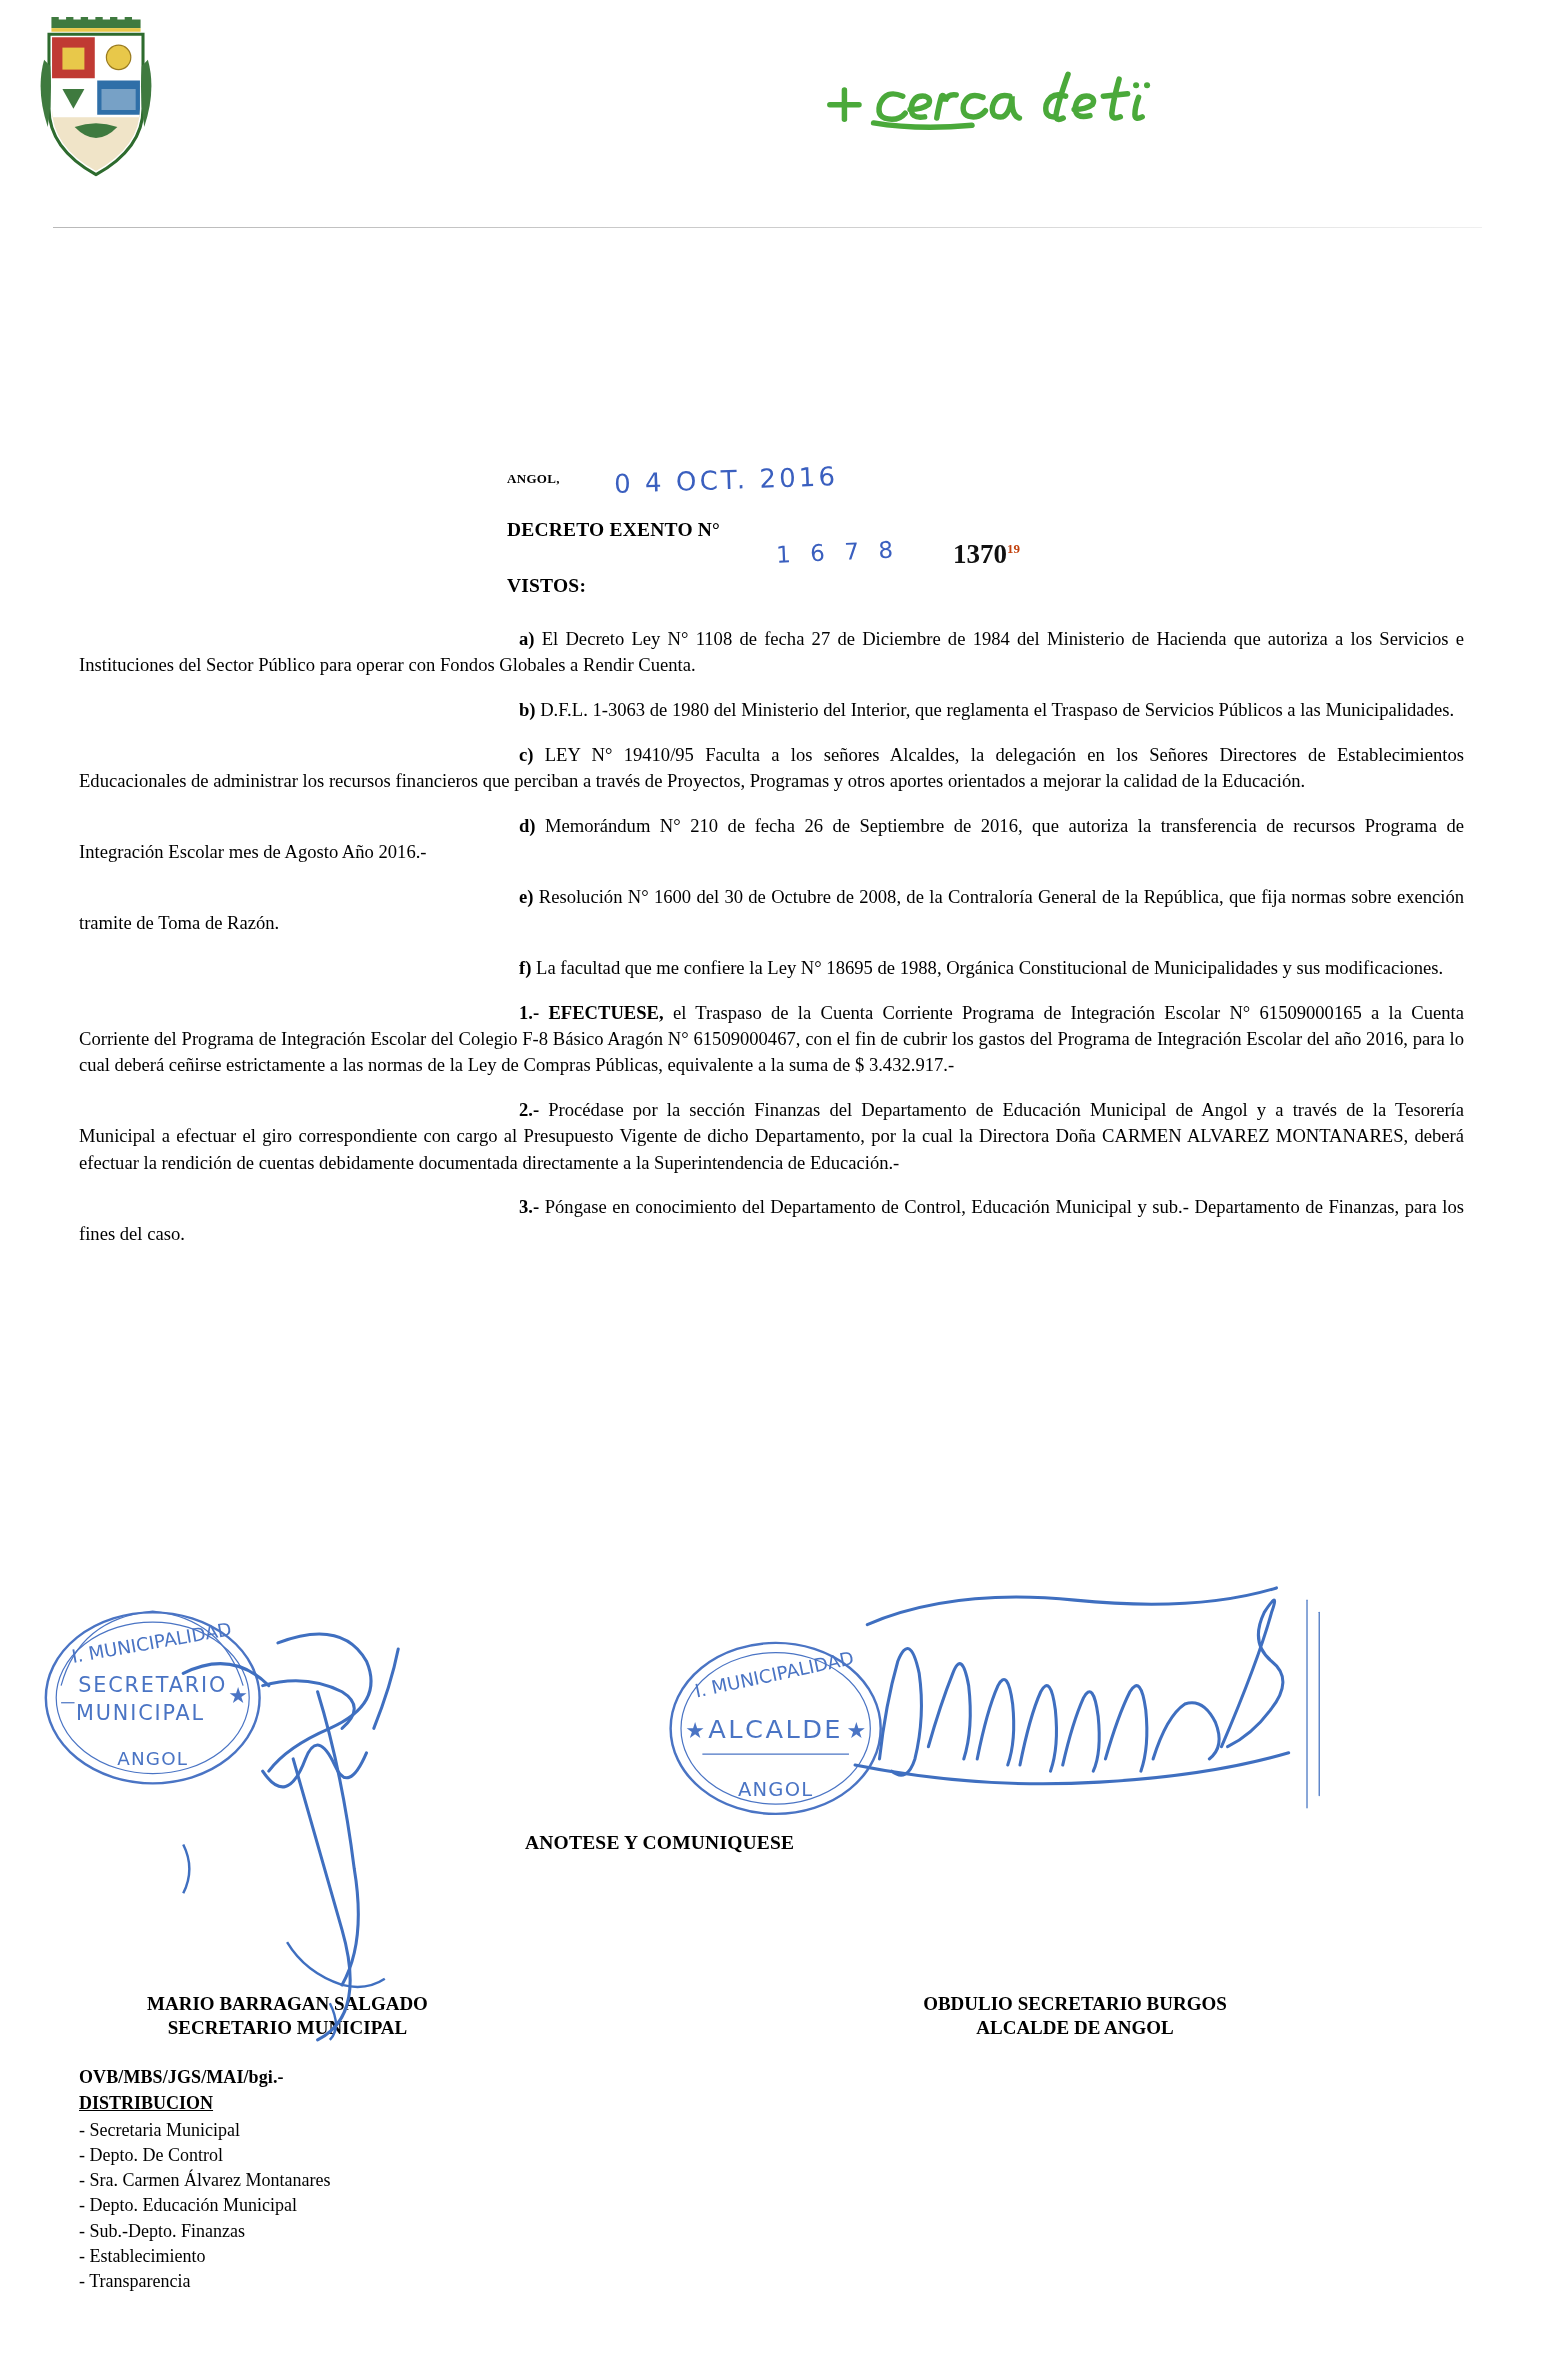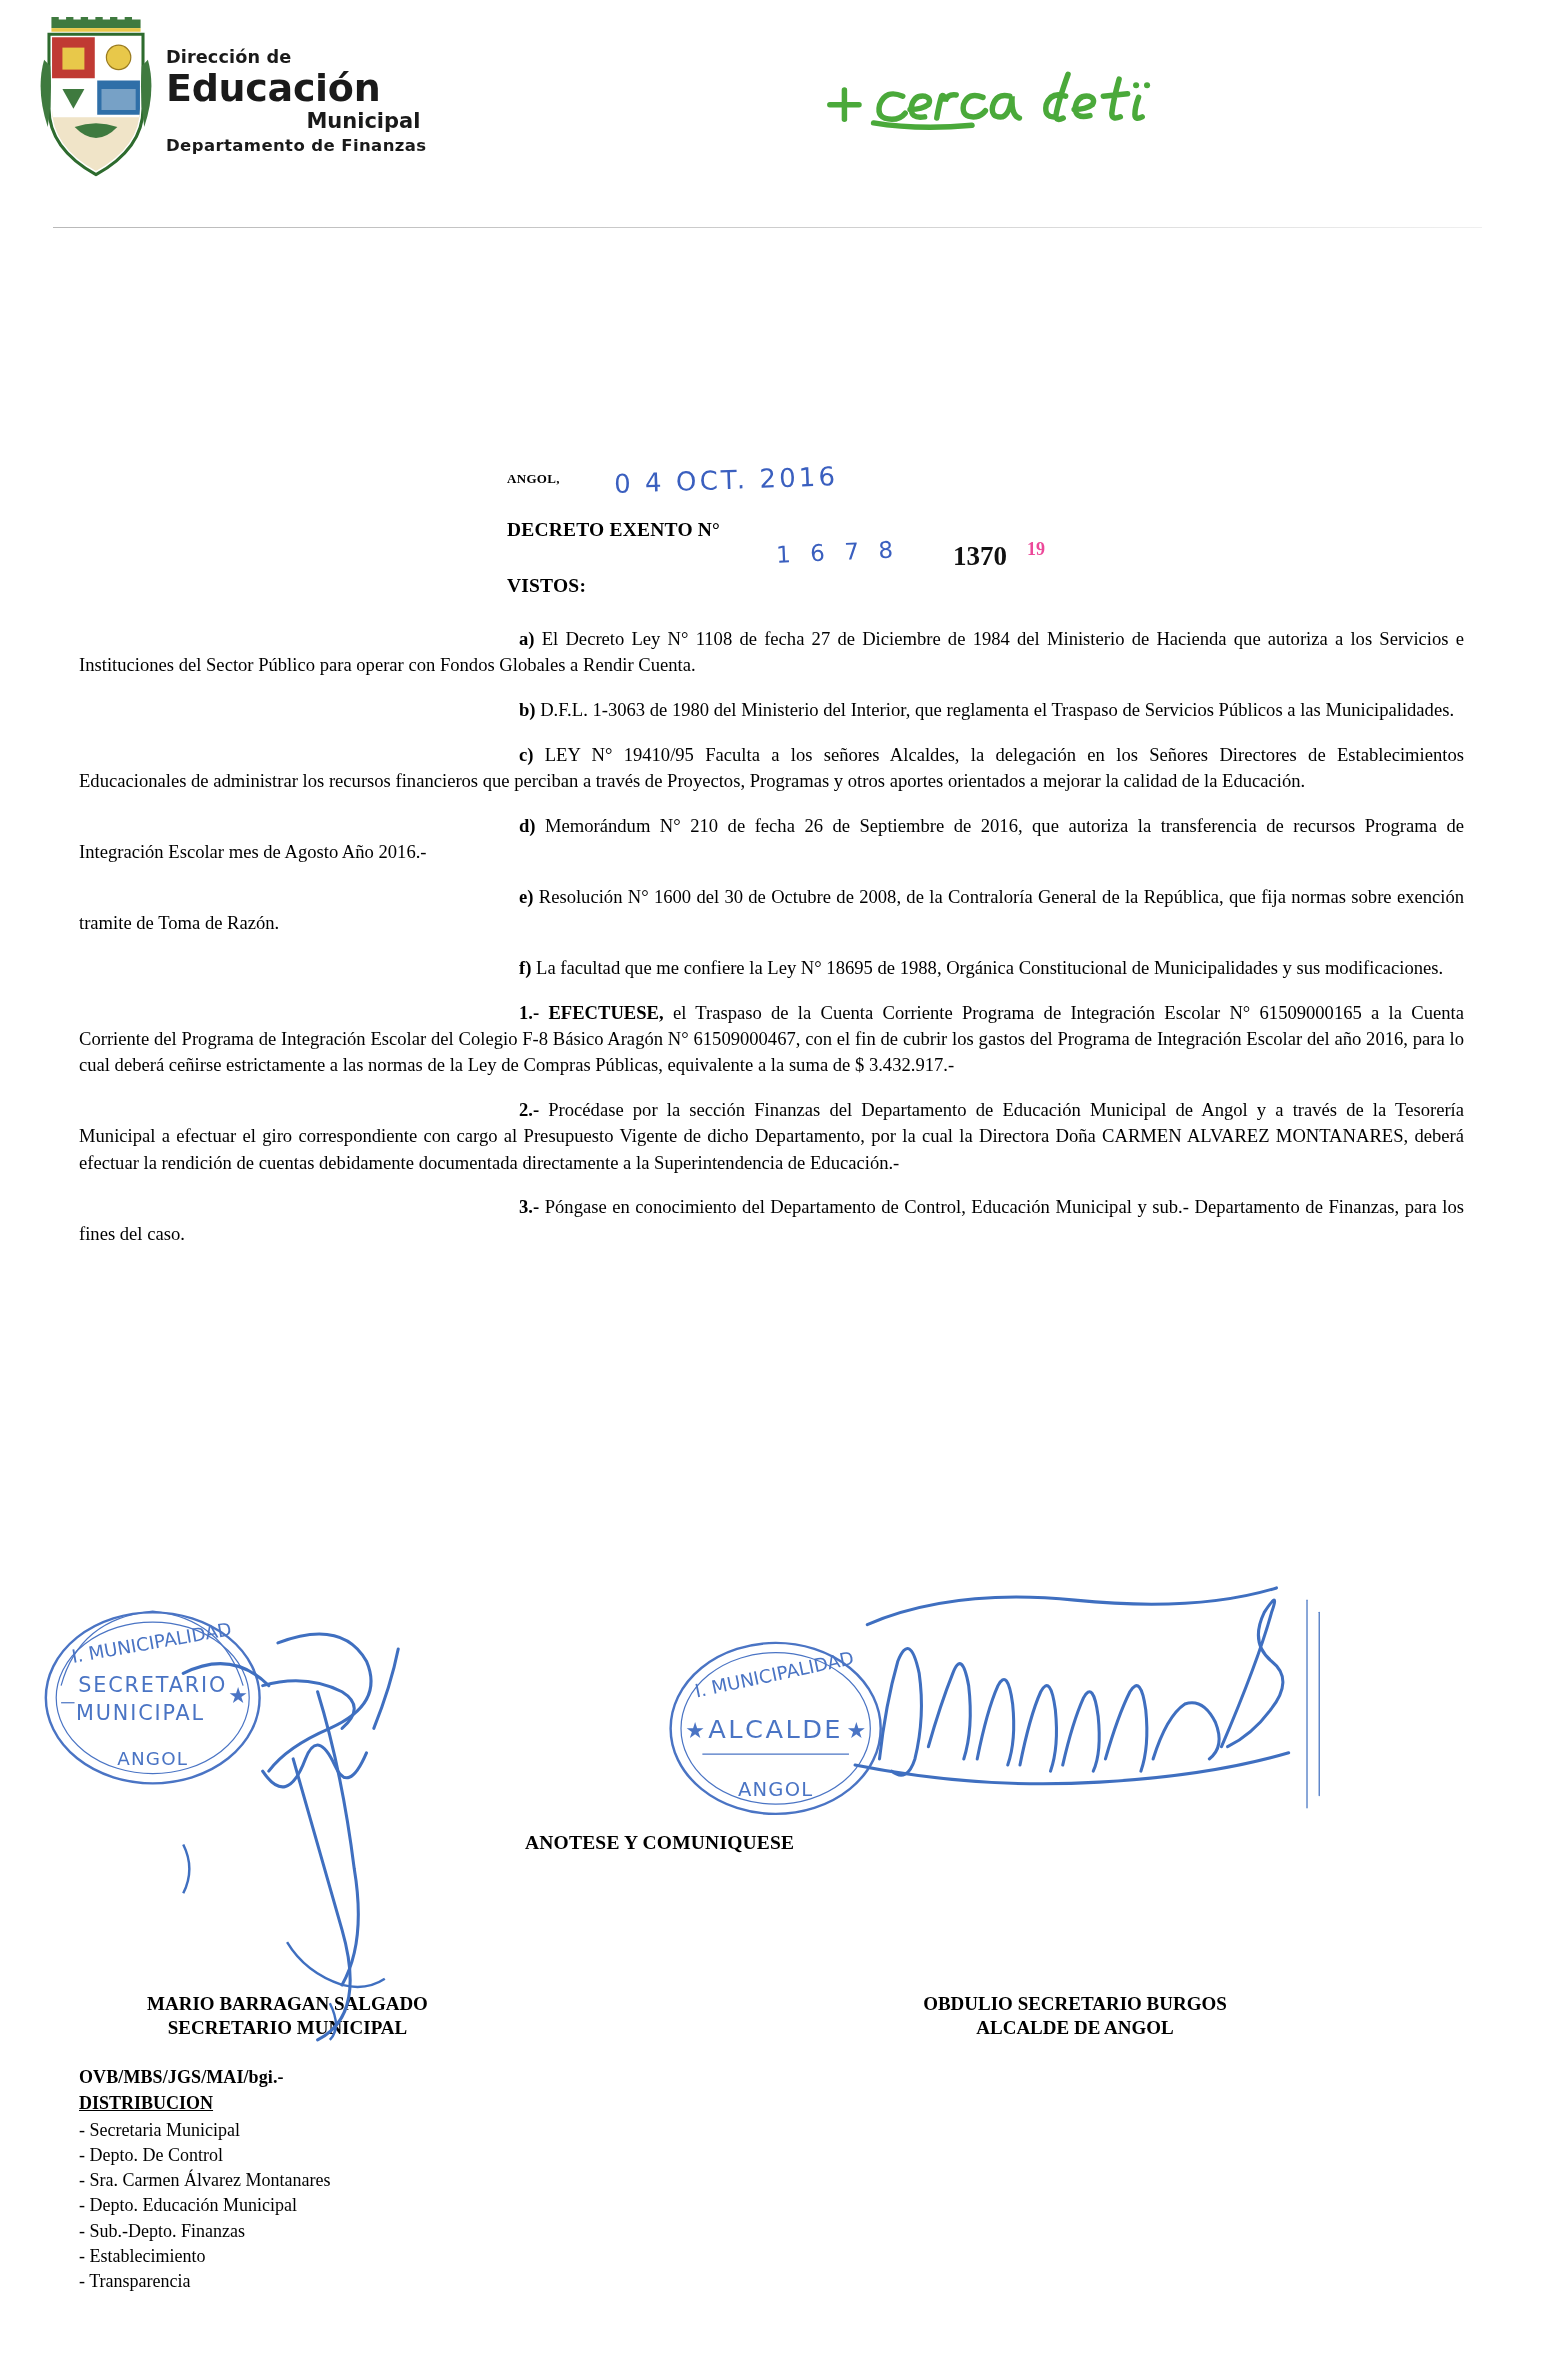--- a/index.html
+++ b/index.html
@@ -157,24 +157,23 @@
     position: absolute;
     left: 953px;
     top: 313px;
     font-family: "Liberation Serif", serif;
     font-weight: bold;
     font-size: 27px;
     color: #111;
     letter-spacing: 0px;
   }
   .stamp-1370 .sup {
-    font-size: 18px;
+    font-size: 13px;
     vertical-align: super;
-    color: #ec4899;
-    margin-left: 20px;
+    color: #c2410c;
   }
 
   
   .sign-area {
     position: absolute;
     left: 0;
     top: 1564px;
     width: 1425px;
     height: 550px;
   }
@@ -262,26 +261,20 @@
     <circle cx="132" cy="66" r="20" fill="#e8c84a" stroke="#9a7b1f" stroke-width="2"></circle>
     <path d="M40 50 L76 50 L76 86 L40 86 Z" fill="#e8c84a"></path>
     <path d="M40 118 L76 118 L58 150 Z" fill="#3f7a3f"></path>
     <path d="M104 118 L160 118 L160 152 L104 152 Z" fill="#ffffff" opacity="0.35"></path>
     <path d="M60 180 Q95 168 130 180 Q95 216 60 180 Z" fill="#3f7a3f"></path>
 
     <path d="M10 70 Q-4 120 16 180 Q24 130 20 80 Z" fill="#3f7a3f"></path>
     <path d="M180 70 Q194 120 174 180 Q166 130 170 80 Z" fill="#3f7a3f"></path>
   </svg>
 
-  <div class="header-text">
-    <div class="line1">Dirección de</div>
-    <div class="line2">Educación</div>
-    <div class="line3">Municipal</div>
-    <div class="line4">Departamento de Finanzas</div>
-  </div>
 
   <svg class="slogan" viewBox="0 0 620 130">
     <g fill="none" stroke="#4aa93a" stroke-width="9" stroke-linecap="round">
 
       <path d="M16 62 L64 62"></path>
       <path d="M40 38 L40 86"></path>
 
       <path d="M136 48 Q108 36 98 62 Q92 86 118 86 Q132 86 140 76"></path>
 
       <path d="M148 70 Q168 70 178 62 Q184 52 172 48 Q154 46 150 66 Q148 86 172 82"></path>

